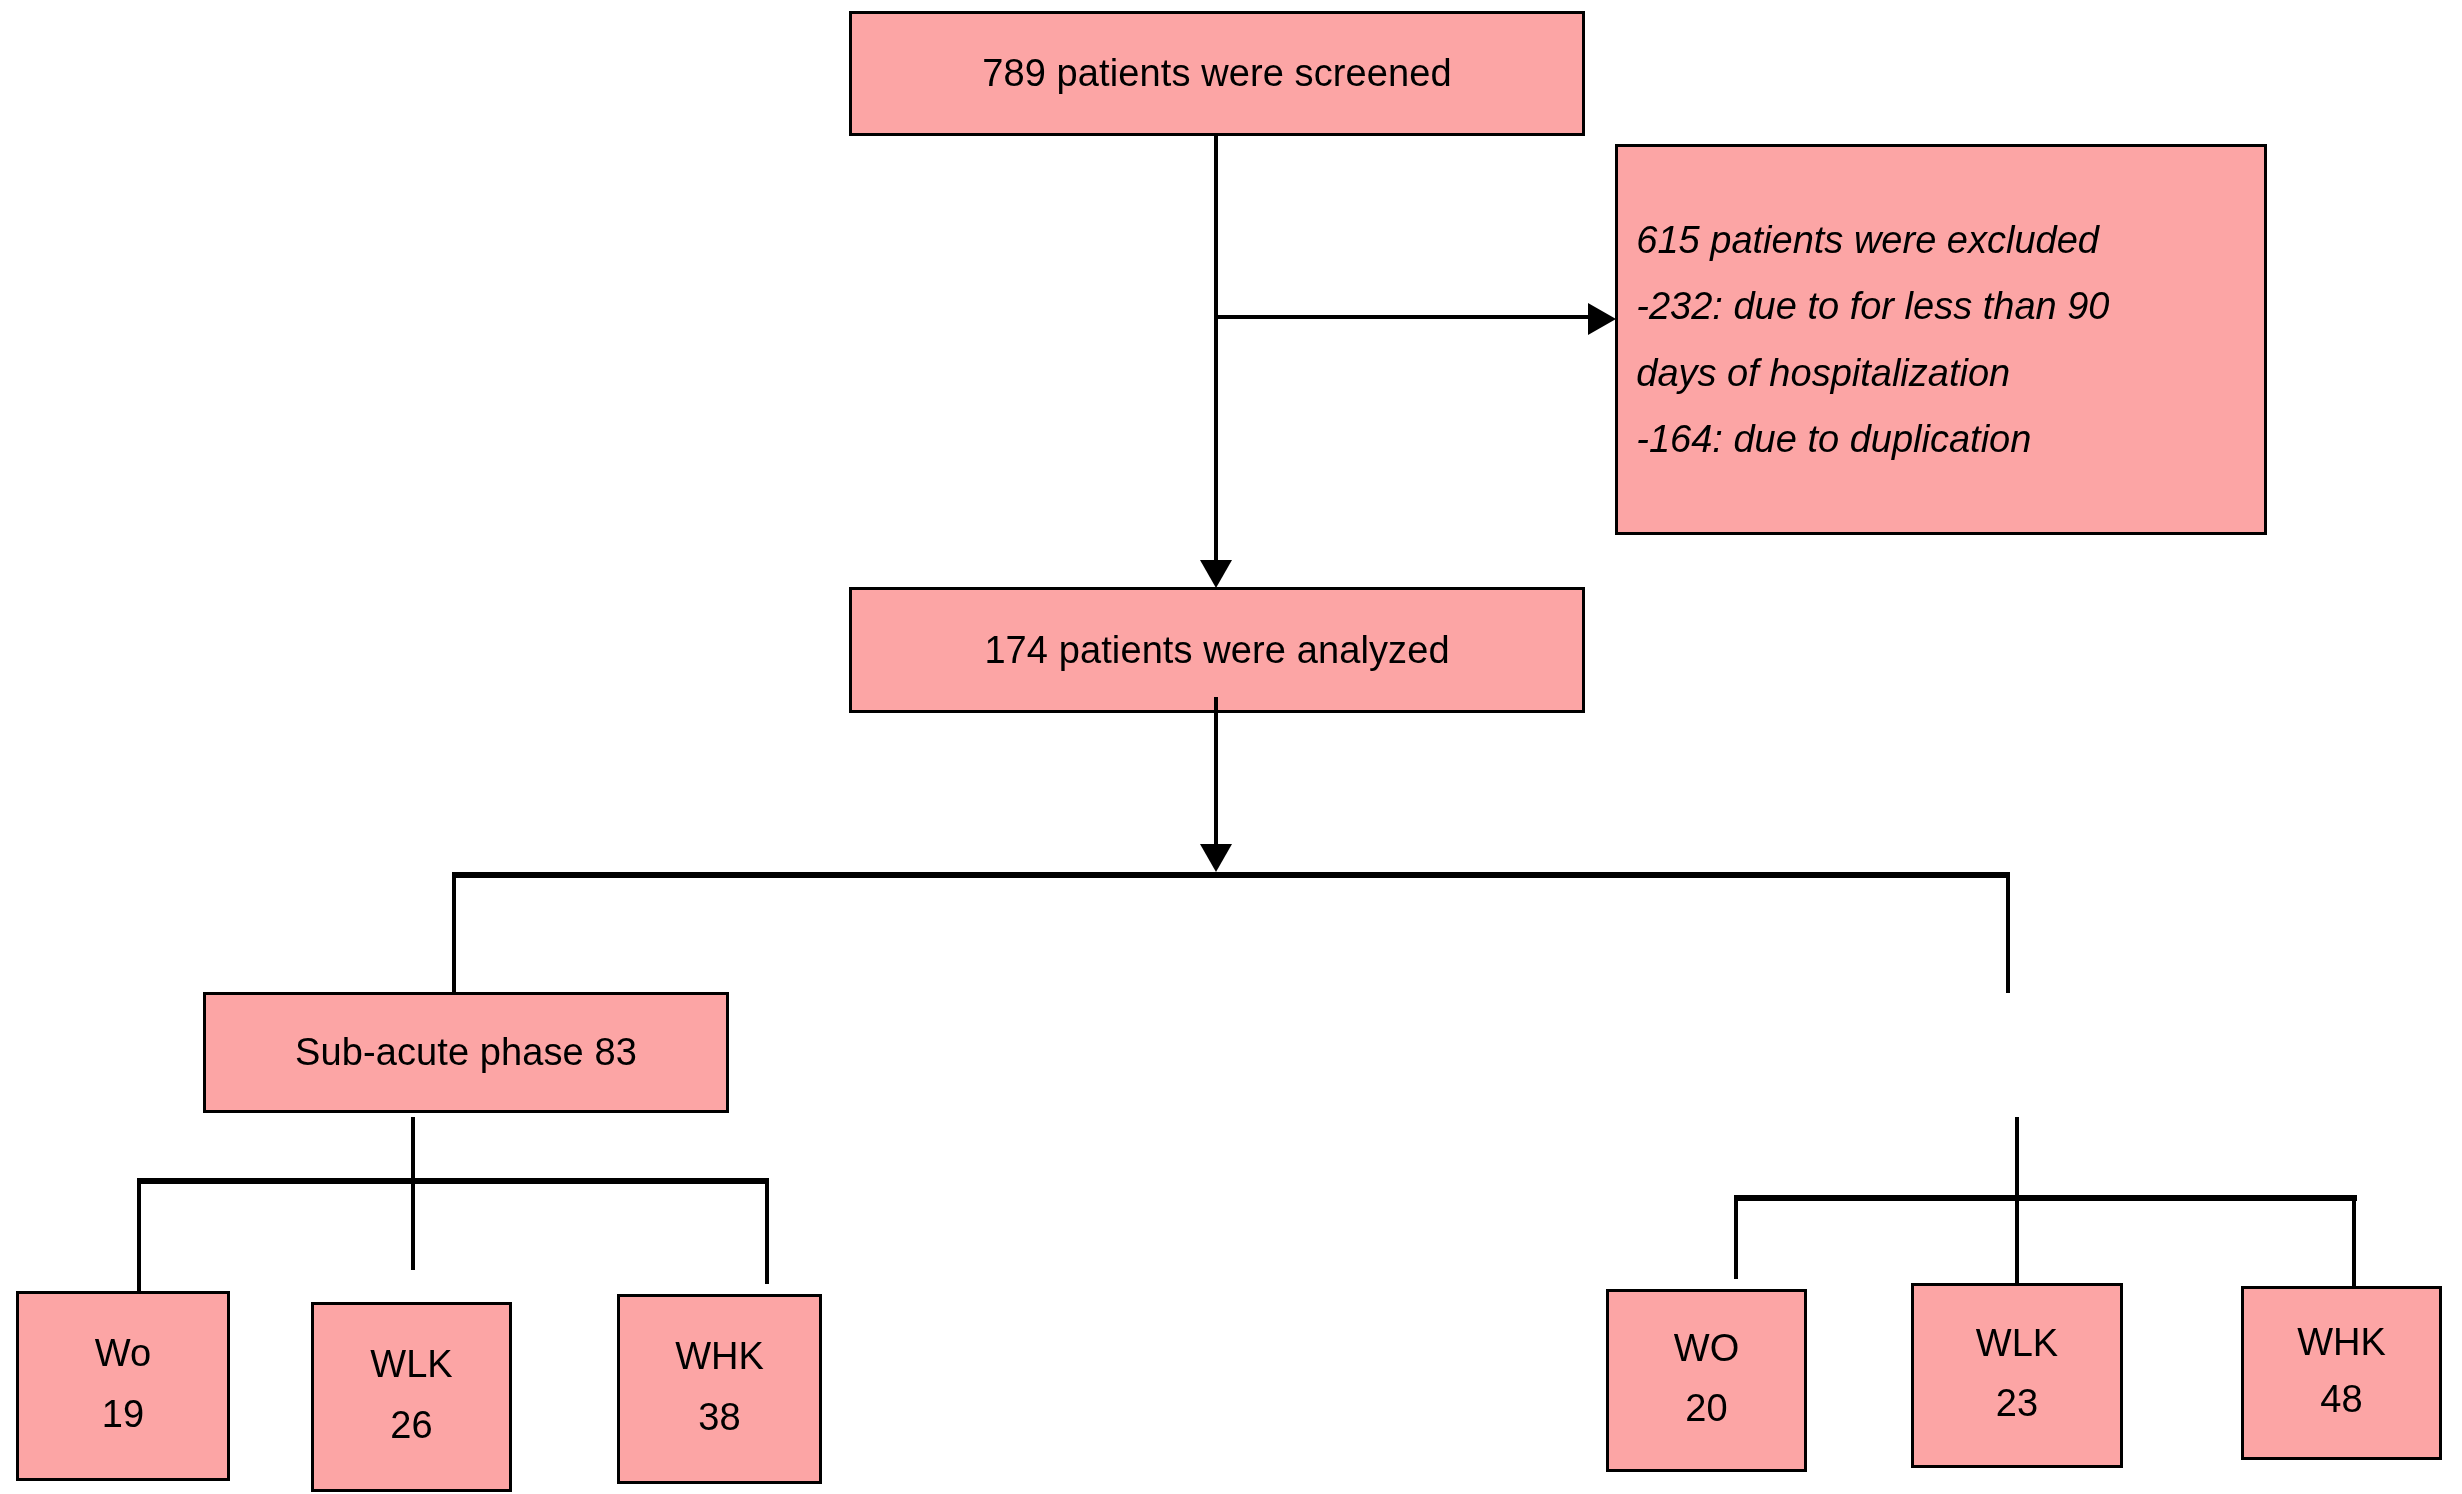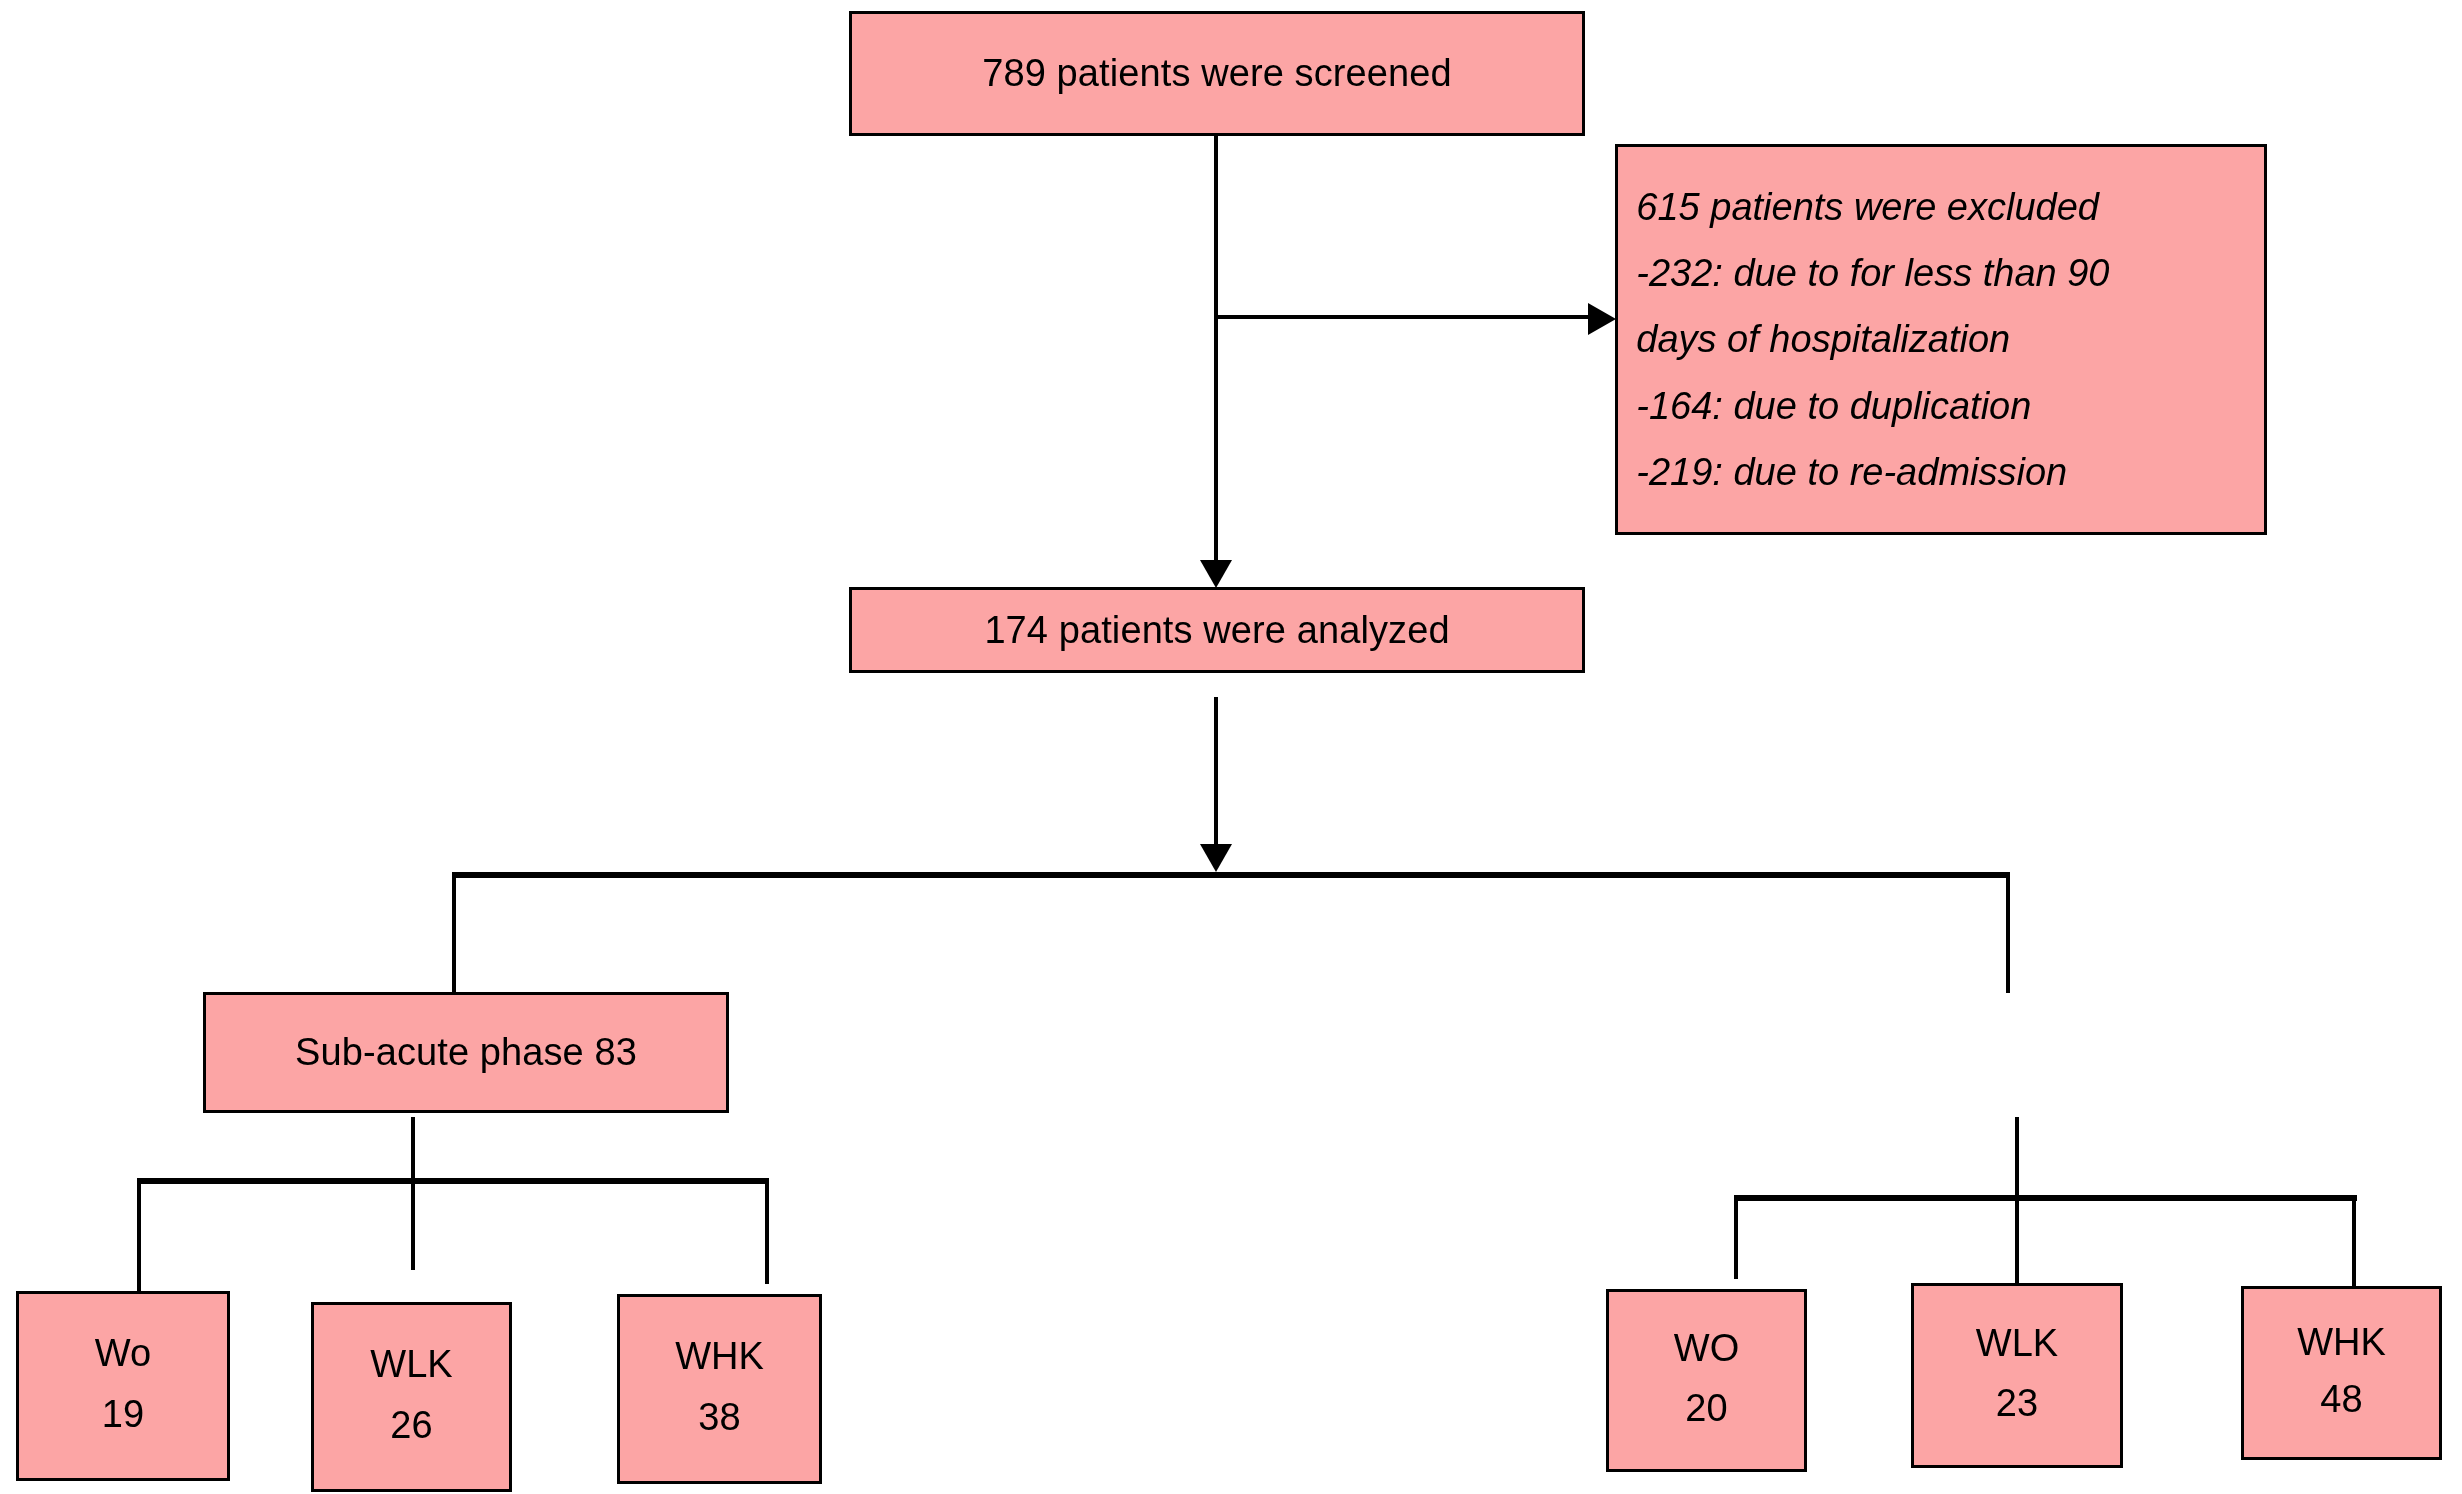--- a/index.html
+++ b/index.html
@@ -103,25 +103,24 @@
 
   <div class="hline" style="left:1216px; top:315px; width:379px;"></div>
   <div class="arrow-right" style="left:1588px; top:303px;"></div>
 
   <div class="box excl" style="left:1615px; top:144px; width:652px; height:391px;">
     <div class="excl-list">
       <div>615 patients were excluded</div>
       <div>-232: due to for less than 90</div>
       <div>days of hospitalization</div>
       <div>-164: due to duplication</div>
-      <div>-219: due to re-admission</div>
     </div>
   </div>
 
-  <div class="box" style="left:849px; top:587px; width:736px; height:86px;">
+  <div class="box" style="left:849px; top:587px; width:736px; height:126px;">
     <span class="txt">174 patients were analyzed</span>
   </div>
 
   <div class="vline" style="left:1214px; top:697px; height:150px;"></div>
   <div class="arrow-down" style="left:1200px; top:844px;"></div>
 
   <div class="hline bar" style="left:452px; top:872px; width:1558px;"></div>
   <div class="vline" style="left:452px; top:876px; height:117px;"></div>
   <div class="vline" style="left:2006px; top:876px; height:117px;"></div>
 

